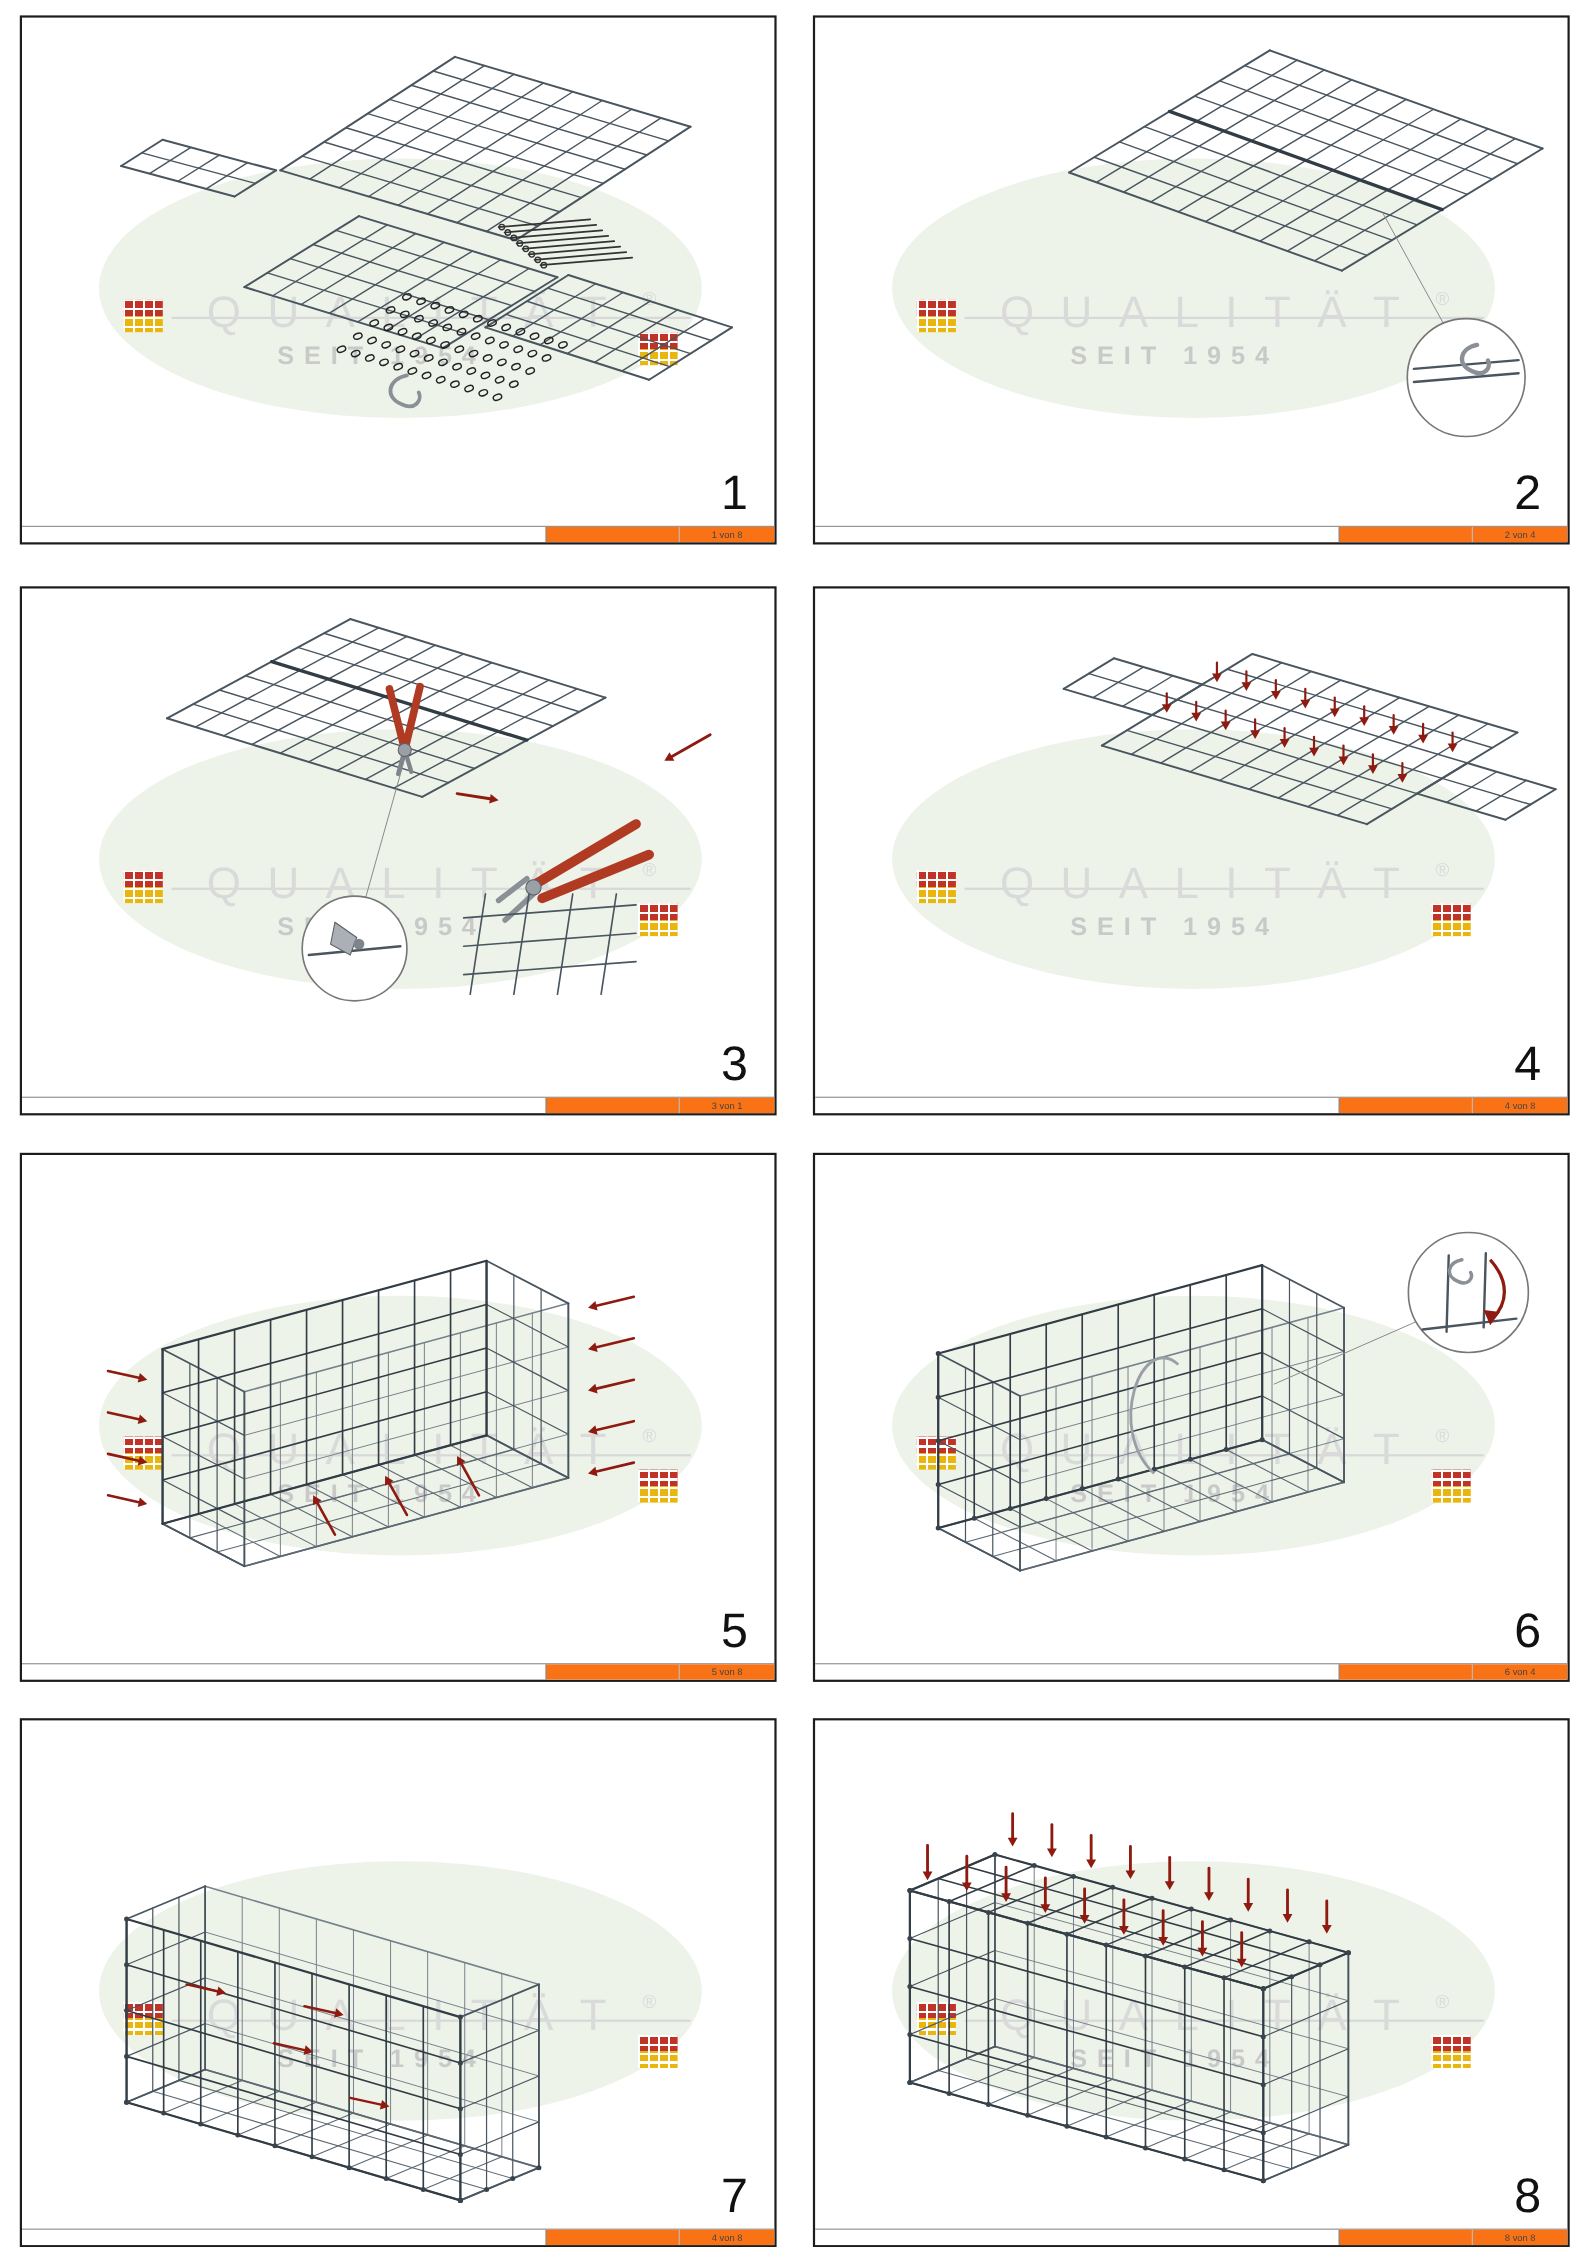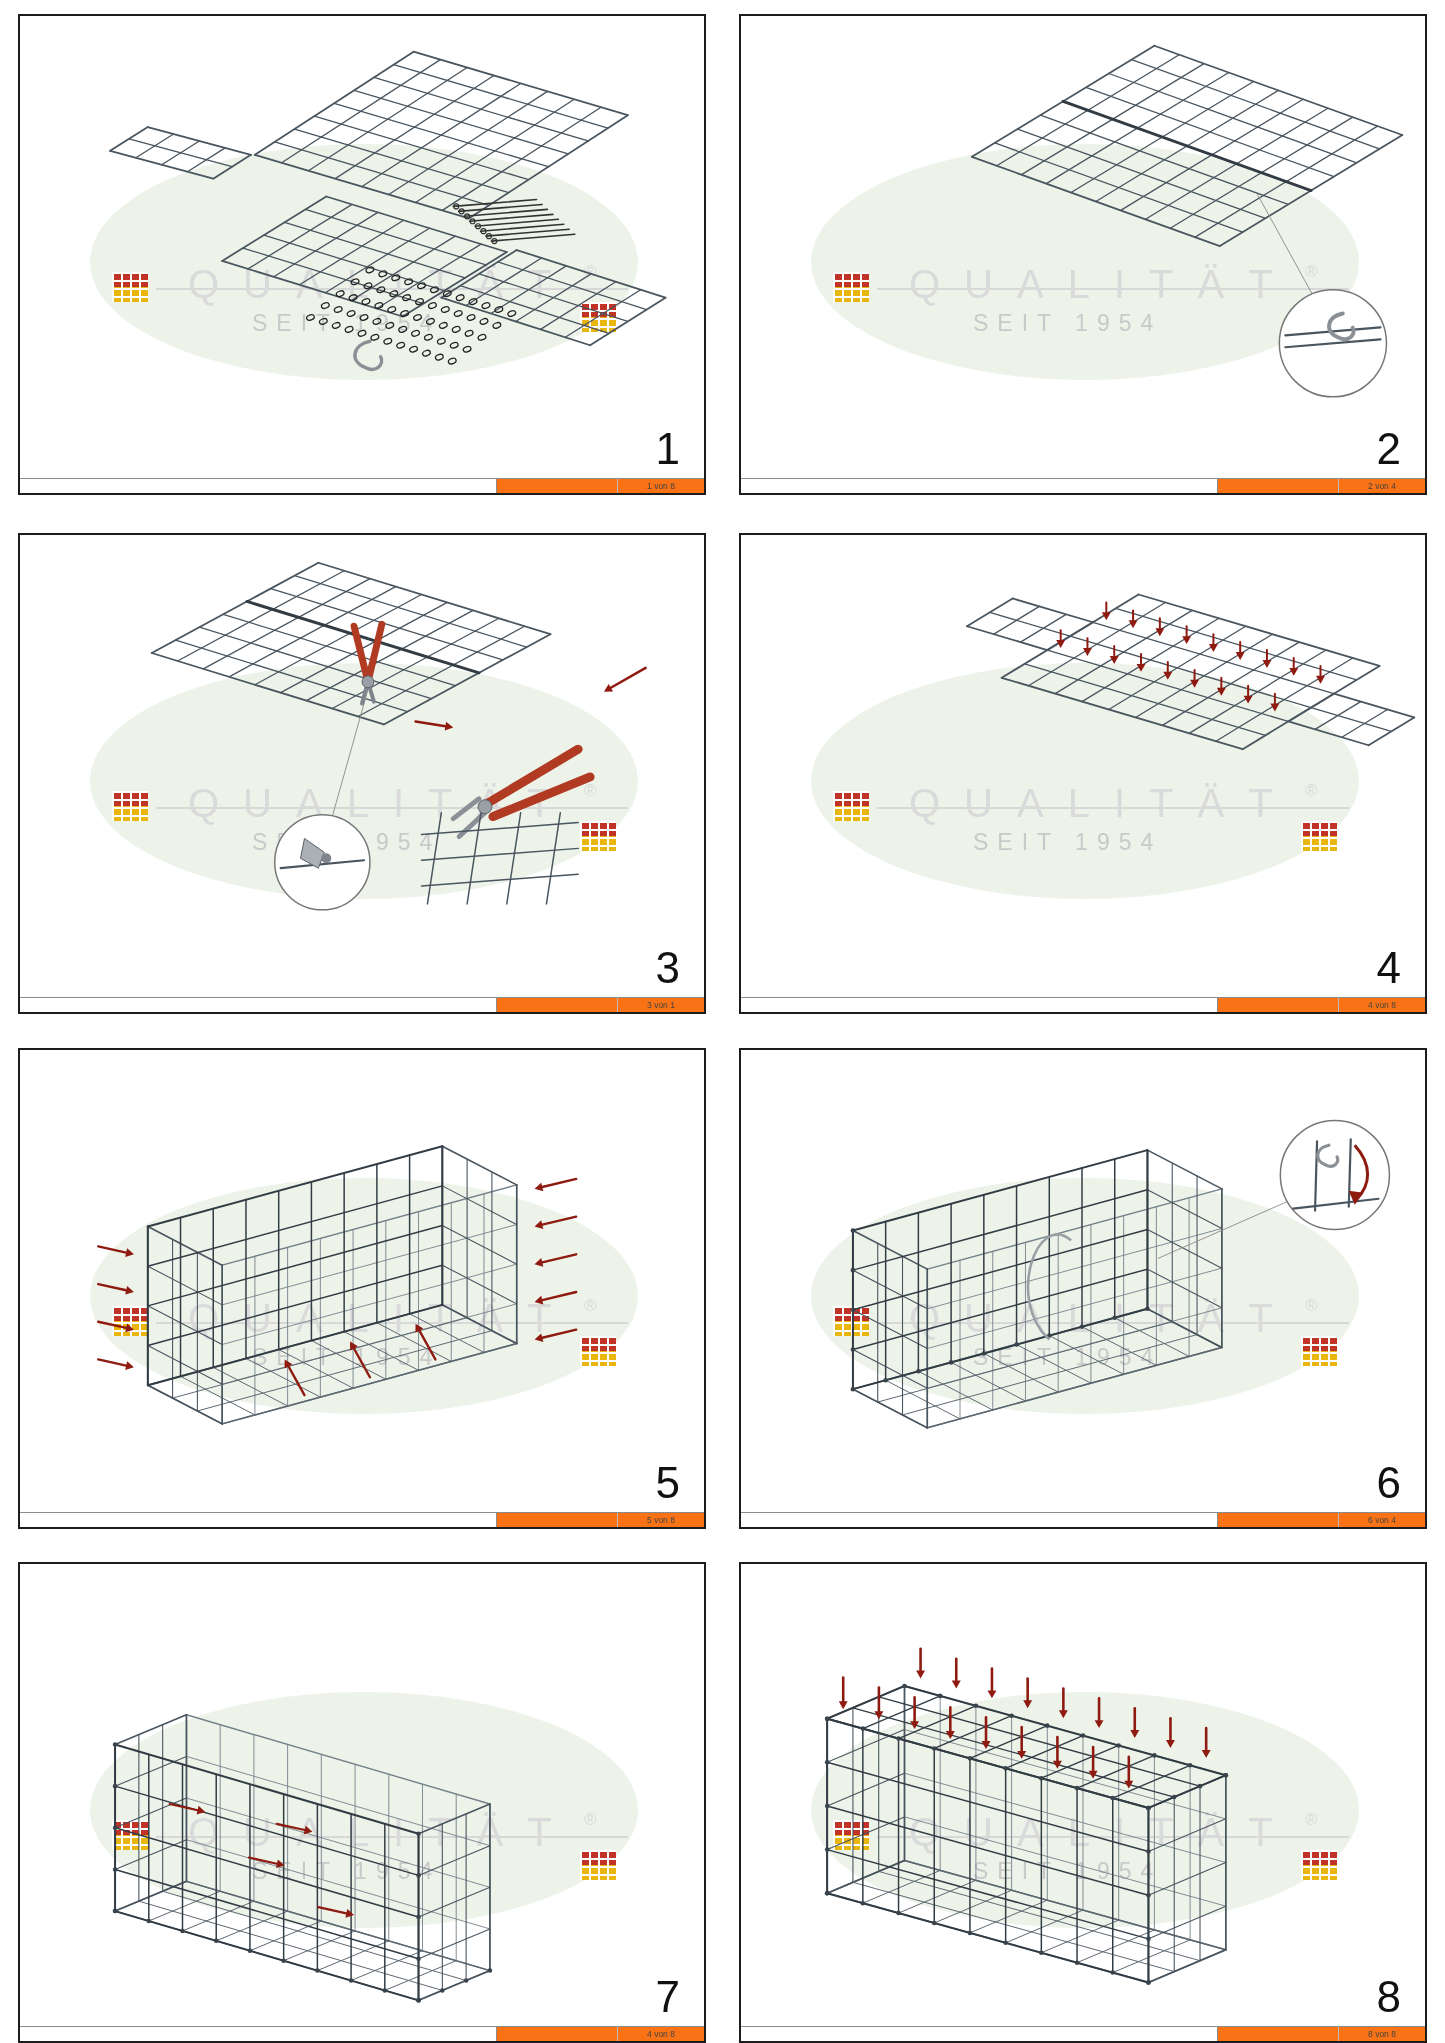--- a/index.html
+++ b/index.html
@@ -10,21 +10,21 @@
   .wm-ellipse{position:absolute;left:70px;top:128px;width:548px;height:236px;border-radius:50%;background:var(--ellipse,#edf3e9)}
   .wm-logo{position:absolute;width:36px;height:30px;background:
       repeating-linear-gradient(to right,#fff 0 2px,transparent 2px 9px),
       repeating-linear-gradient(to bottom,#fff 0 2px,transparent 2px 8px),
       linear-gradient(to bottom,var(--logo-red,#c23327) 0 50%,var(--logo-yellow,#e8b60f) 50% 100%)}
   .wm-logo-left{left:92px;top:256px}
   .wm-logo-right{right:88px;top:286px}
   .wm-rule{position:absolute;left:136px;right:76px;top:272px;height:2px;background:#d8d8d8}
   .wm-brand{position:absolute;left:168px;top:246px;font-size:40px;letter-spacing:24px;color:var(--watermark-text,#dadada);white-space:nowrap}
   .wm-reg{position:absolute;left:564px;top:246px;font-size:17px;color:var(--watermark-text,#d6d6d6)}
-  .wm-tagline{position:absolute;left:232px;top:294px;font-size:23px;font-weight:400;letter-spacing:9px;color:#c9c9c9;white-space:nowrap}
+  .wm-tagline{position:absolute;left:232px;top:294px;font-size:23px;font-weight:700;letter-spacing:9px;color:#c9c9c9;white-space:nowrap}
   svg.art{position:absolute;inset:0;width:100%;height:100%}
   .step-num{position:absolute;right:24px;bottom:22px;font-size:44px;line-height:1;color:#111}
   .tb-line{position:absolute;left:0;right:0;bottom:14px;height:1px;background:#8b8b8b}
   .tb-box{position:absolute;right:0;bottom:0;height:14px;width:208px;border-left:1px solid #8b8b8b;display:flex;align-items:center;font-size:8.5px;color:#444;background:#f97316}
   .tb-cell{flex:1;height:100%;border-right:1px solid #bdbdbd}
   .tb-label{width:86px;text-align:center}
 </style>
 </head>
 <body>
 

